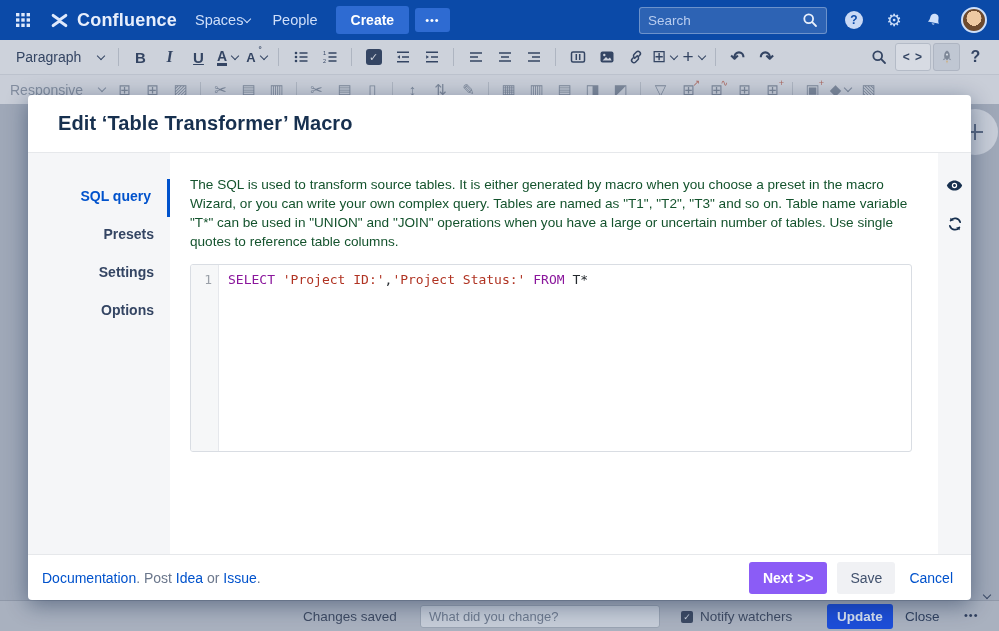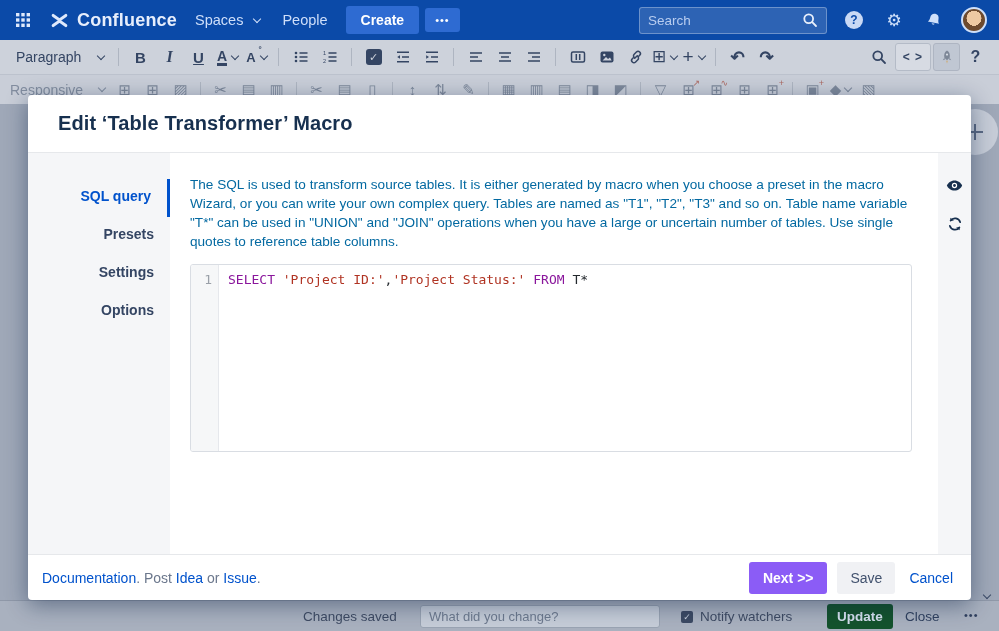--- a/index.html
+++ b/index.html
@@ -4,21 +4,21 @@
 <style>
   * { margin:0; padding:0; box-sizing:border-box; }
   html,body { width:999px; height:631px; overflow:hidden; }
   body { font-family:"Liberation Sans", sans-serif; }
   .stage { position:relative; width:999px; height:631px; background:#9fa8b8; overflow:hidden; }
 
   
   .nav { position:absolute; left:0; top:0; width:999px; height:40px; background:#0b4aa8;
          display:flex; align-items:center; padding:0 12px 0 10px; gap:14px; z-index:10; color:#d9e6fb; }
   .nav .brand { display:flex; align-items:center; gap:8px; font-size:18px; font-weight:700; color:#e7eefc; letter-spacing:.2px; }
-  .nav-item { display:flex; align-items:center; gap:11px; font-size:14.5px; color:#cfdffa; cursor:pointer; padding:6px 4px;text-align:center; }
+  .nav-item { display:flex; align-items:center; gap:1px; font-size:14.5px; color:#cfdffa; cursor:pointer; padding:6px 4px;text-align:center; }
   .btn-create { background:#2e6bd2; color:#fff; font-weight:700; font-size:14px; border:none; border-radius:3px; padding:6px 15px; }
   .btn-more-nav { background:#2e6bd2; color:#fff; border:none; border-radius:3px; padding:6px 10px; font-size:11px; letter-spacing:1px; margin-left:-8px; }
   .nav-search { margin-left:auto; display:flex; align-items:center; width:188px; height:27px;
                 background:rgba(255,255,255,.14); border:1px solid rgba(255,255,255,.3); border-radius:3px; padding:0 8px; }
   .nav-search input { flex:1; background:transparent; border:none; outline:none; color:#eaf1fd; font-size:13.5px; width:140px; }
   .nav-search input::placeholder { color:#b9cdf0; }
   .nav-iconbtn { width:26px; height:26px; display:flex; align-items:center; justify-content:center; }
   .help-circle { width:18px; height:18px; border-radius:50%; background:#c9d9f5; color:#0b4aa8; font-weight:700; font-size:12px;
                  display:flex; align-items:center; justify-content:center; }
   .gear-glyph { font-size:17px; color:#cfe0fa; }
@@ -71,36 +71,36 @@
   
   .bottombar { position:absolute; left:0; top:600px; width:999px; height:31px; background:#a9b1bf;
                border-top:1px solid #8f98a8; z-index:4; color:#3f4b63; font-size:13.5px; }
   .bb-status { position:absolute; left:303px; top:8px; }
   .bb-input { position:absolute; left:420px; top:4px; width:240px; height:23px; background:#c6cdd8;
               border:1px solid #99a3b2; border-radius:3px; padding:0 8px; font-size:13px; color:#3f4b63; font-family:inherit; }
   .bb-input::placeholder { color:#6e7a8e; }
   .bb-notify { position:absolute; left:681px; top:8px; display:flex; align-items:center; gap:7px; }
   .bb-check { width:12px; height:12px; background:#3c4a63; border-radius:2px; color:#c9d1de; font-size:9px;
               display:flex; align-items:center; justify-content:center; }
-  .bb-update { position:absolute; left:827px; top:3px; width:66px; height:25px; background:#14532d; color:#d7e1f0;
+  .bb-update { position:absolute; left:827px; top:3px; width:66px; height:25px; background:#1d4ed8; color:#d7e1f0;
                border:none; border-radius:3px; font-size:13.5px; font-weight:600; }
   .bb-close { position:absolute; left:905px; top:8px; background:none; border:none; color:#31415f; font-size:13.5px; }
   .bb-more { position:absolute; left:964px; top:8px; letter-spacing:1px; font-size:11px; color:#31415f; }
 
   
   .modal { position:absolute; left:28px; top:95px; width:943px; height:505px; background:#fff; border-radius:4px;
            box-shadow:0 5px 22px rgba(9,30,66,.45); z-index:100; display:flex; flex-direction:column; }
   .m-head { height:57px; padding:17px 30px 0; }
   .m-head h1 { font-size:20px; font-weight:700; color:#17304f; letter-spacing:.1px; }
   .m-body { flex:1; display:flex; border-top:1px solid #e6e8eb; min-height:0; }
   .m-side { width:142px; background:#f5f6f8; padding-top:26px; flex:none; }
   .m-side-item { height:38px; line-height:34px; text-align:right; padding-right:16px; font-size:14px; font-weight:700; color:#344563; cursor:pointer; }
   .m-side-item.active { color:#0052cc; border-right:3px solid #0052cc; }
   .m-content { flex:1; padding:22px 26px 0 20px; min-width:0; }
-  .m-desc { font-size:13.6px; line-height:19px; color:#0369a1; }
+  .m-desc { font-size:13.6px; line-height:19px; color:#14532d; }
   .code-editor { margin-top:13px; height:188px; border:1px solid #d9dde3; border-radius:3px; display:flex; overflow:hidden; background:#fff; }
   .code-gutter { width:28px; background:#f6f7f8; border-right:1px solid #e6e8ec; color:#9aa0a8;
                  font-family:"DejaVu Sans Mono", monospace; font-size:13px; text-align:right; padding:7px 6px 0 0; }
   .code-area { flex:1; padding:7px 0 0 9px; font-family:"DejaVu Sans Mono", monospace; font-size:13px; color:#24292e; white-space:pre; }
   .tk-keyword { color:#8a169c; }
   .tk-string { color:#b03322; }
   .tk-plain { color:#24292e; }
   .m-rail { width:33px; background:#f5f6f8; flex:none; display:flex; flex-direction:column; align-items:center; padding-top:24px; gap:18px; }
   .m-foot { height:46px; border-top:1px solid #e6e8eb; display:flex; align-items:center; padding:0 14px; font-size:14px; }
   .foot-links { color:#6b778c; }

